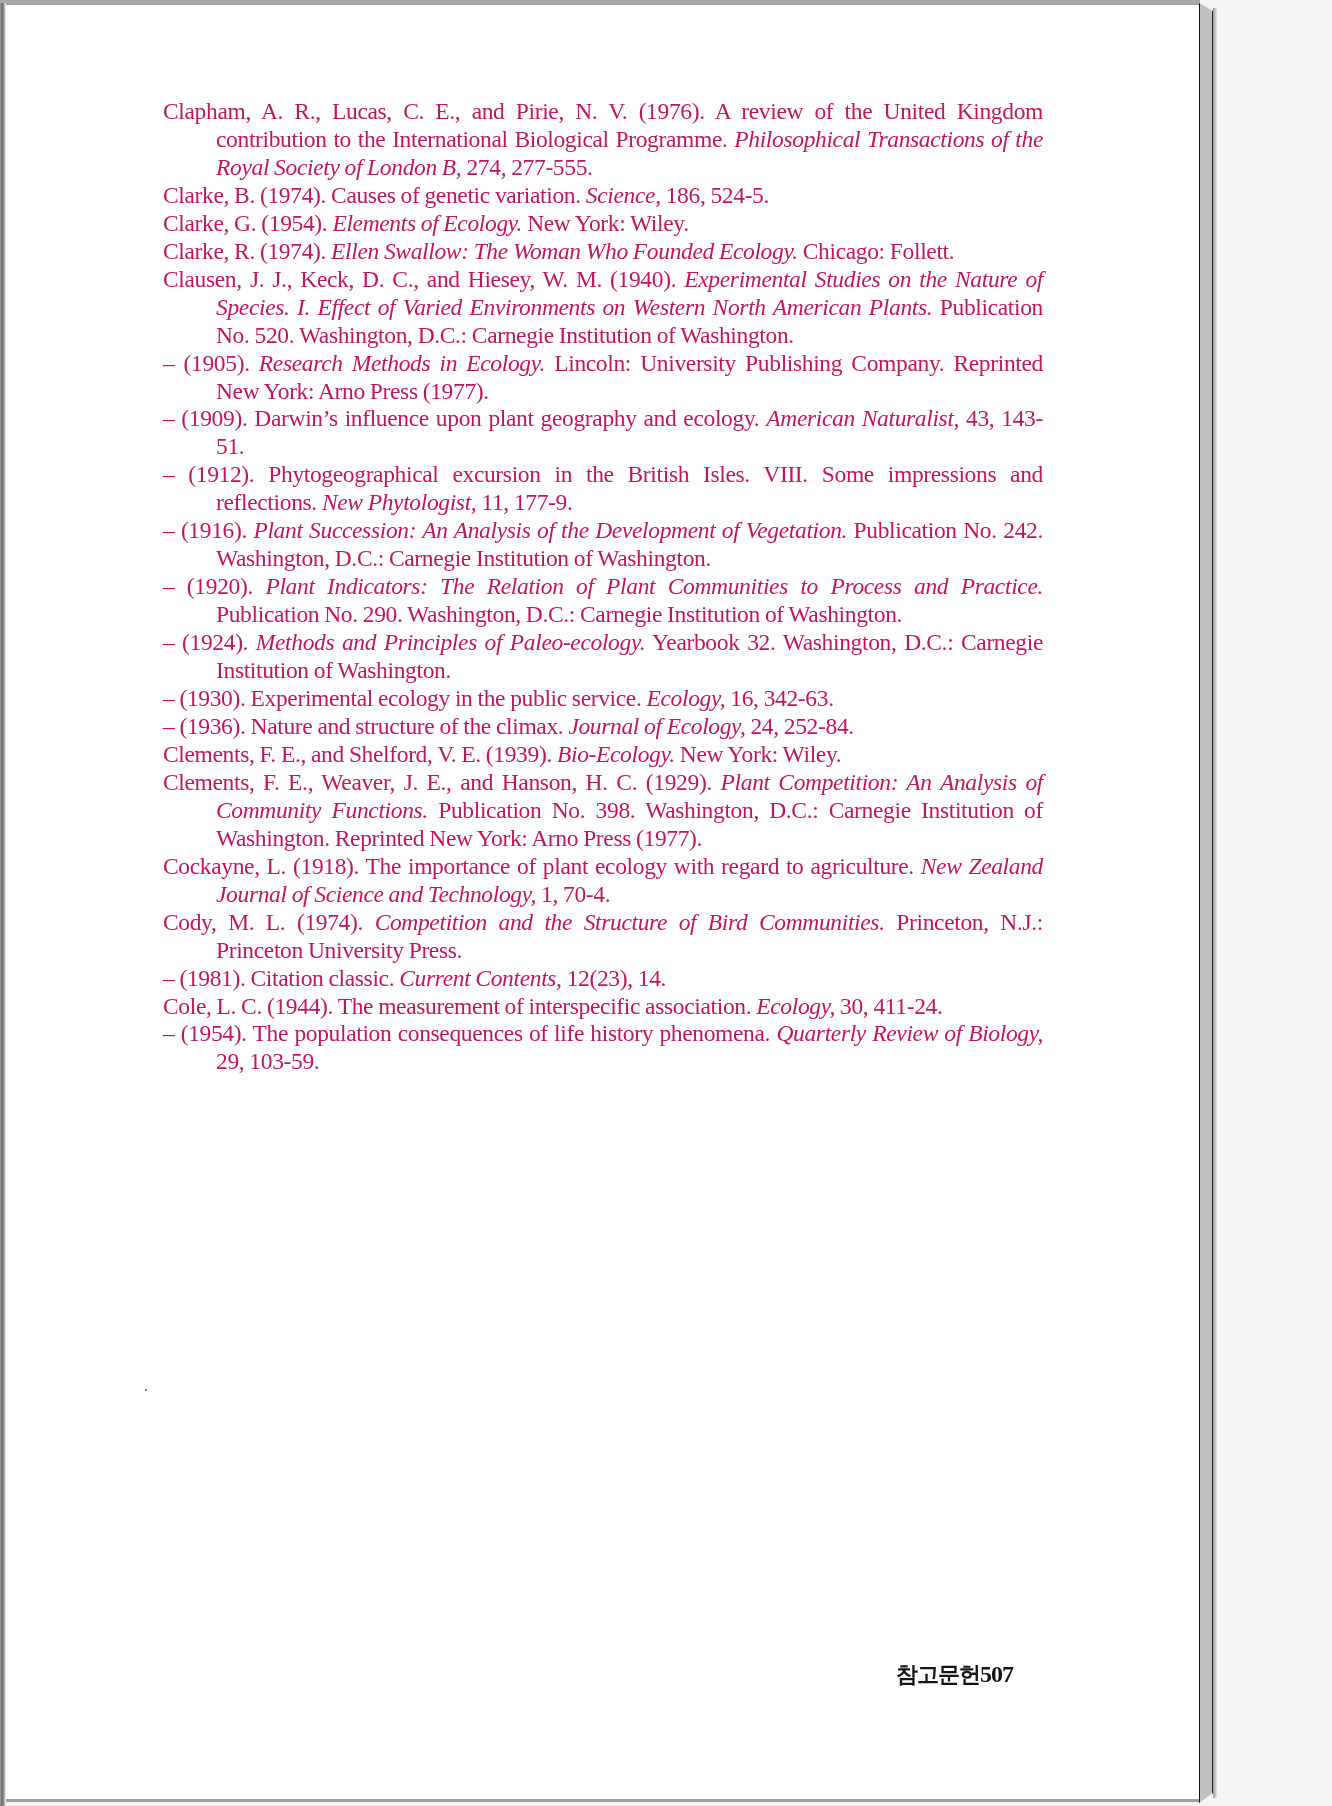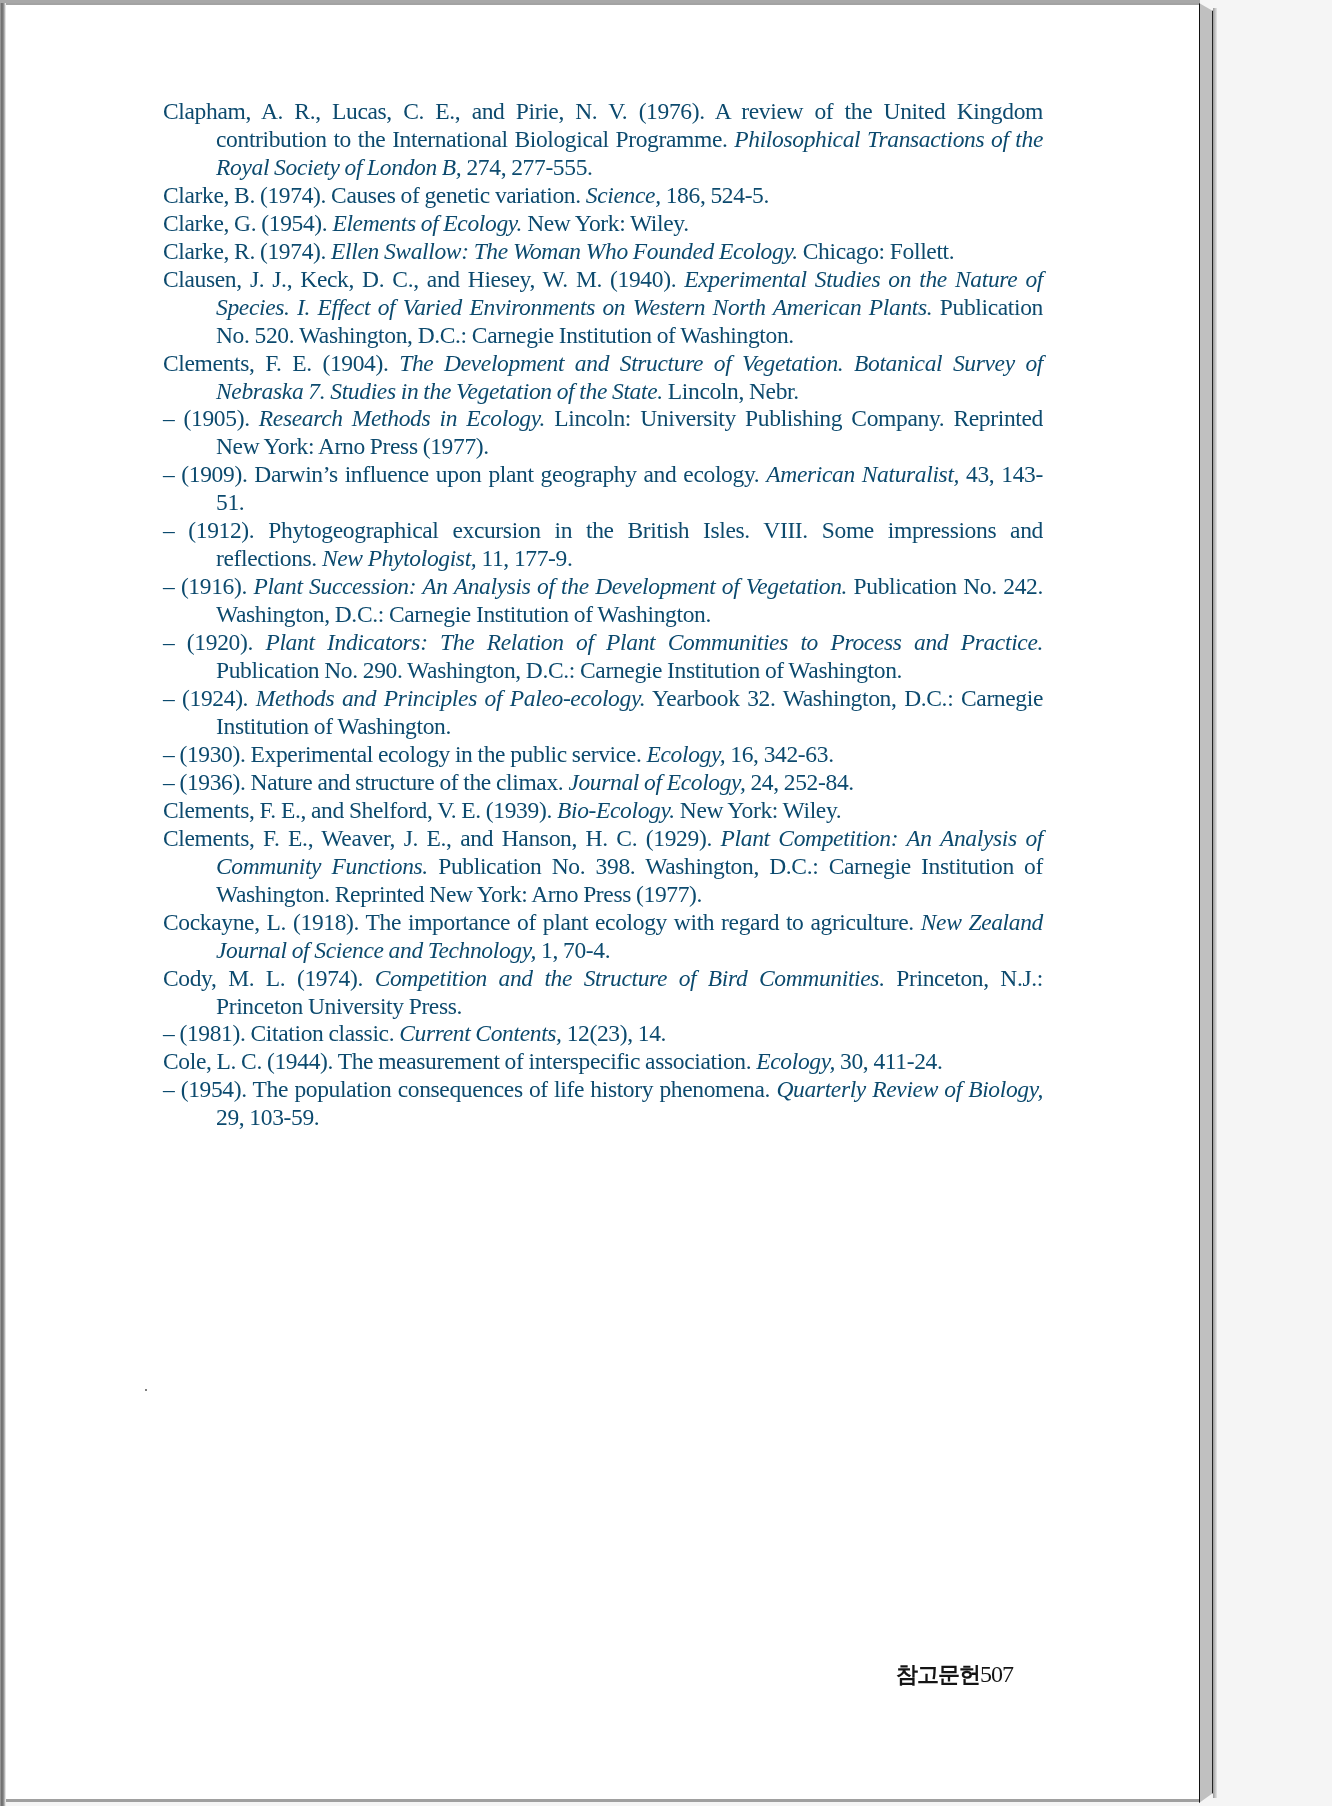--- a/index.html
+++ b/index.html
@@ -63,21 +63,21 @@
     height: 1790px;
     background: linear-gradient(to right, #9a9a9a, #e6e6e6);
   }
   .refs {
     position: absolute;
     left: 160px;
     top: 93px;
     width: 880px;
     font-size: 23.5px;
     line-height: 27.95px;
-    color: #0c4a6e;
+    color: #be185d;
   }
   .ref {
     padding-left: 53px;
     text-indent: -53px;
     text-align: justify;
     letter-spacing: -0.35px;
     word-spacing: -0.5px;
   }
   .ref .it { font-style: italic; }
   .footer {
@@ -89,42 +89,41 @@
     white-space: nowrap;
   }
   .footer .section-label {
     font-family: "DejaVu Sans", sans-serif;
     font-size: 22px;
     font-weight: bold;
     letter-spacing: -1px;
   }
   .footer .page-num {
     font-family: "Liberation Serif", serif;
-    font-weight: normal;
+    font-weight: bold;
     letter-spacing: -1px;
   }
   .stray-mark {
     position: absolute;
     width: 2px; height: 2px;
     background: #555;
     border-radius: 1px;
   }
 </style>
 </head>
 <body>
 
 <div class="viewer">
   <div class="page">
     <div class="refs" id="refs">
         <div class="ref"><span>Clapham, A. R., Lucas, C. E., and Pirie, N. V. (1976). A review of the United Kingdom contribution to the International Biological Programme. </span><span class="it">Philosophical Transactions of the Royal Society of London B,</span><span> 274, 277-555.</span></div>
         <div class="ref"><span>Clarke, B. (1974). Causes of genetic variation. </span><span class="it">Science,</span><span> 186, 524-5.</span></div>
         <div class="ref"><span>Clarke, G. (1954). </span><span class="it">Elements of Ecology.</span><span> New York: Wiley.</span></div>
         <div class="ref"><span>Clarke, R. (1974). </span><span class="it">Ellen Swallow: The Woman Who Founded Ecology.</span><span> Chi­cago: Follett.</span></div>
         <div class="ref"><span>Clausen, J. J., Keck, D. C., and Hiesey, W. M. (1940). </span><span class="it">Experimental Studies on the Nature of Species. I. Effect of Varied Environments on Western North American Plants.</span><span> Publication No. 520. Washington, D.C.: Carnegie Institution of Washington.</span></div>
-        <div class="ref"><span>Clements, F. E. (1904). </span><span class="it">The Development and Structure of Vegetation. Botani­cal Survey of Nebraska 7. Studies in the Vegetation of the State.</span><span> Lincoln, Nebr.</span></div>
         <div class="ref"><span>– (1905). </span><span class="it">Research Methods in Ecology.</span><span> Lincoln: University Publishing Com­pany. Reprinted New York: Arno Press (1977).</span></div>
         <div class="ref"><span>– (1909). Darwin’s influence upon plant geography and ecology. </span><span class="it">American Naturalist,</span><span> 43, 143-51.</span></div>
         <div class="ref"><span>– (1912). Phytogeographical excursion in the British Isles. VIII. Some impres­sions and reflections. </span><span class="it">New Phytologist,</span><span> 11, 177-9.</span></div>
         <div class="ref"><span>– (1916). </span><span class="it">Plant Succession: An Analysis of the Development of Vegetation.</span><span> Publi­cation No. 242. Washington, D.C.: Carnegie Institution of Washington.</span></div>
         <div class="ref"><span>– (1920). </span><span class="it">Plant Indicators: The Relation of Plant Communities to Process and Practice.</span><span> Publication No. 290. Washington, D.C.: Carnegie Institution of Washington.</span></div>
         <div class="ref"><span>– (1924). </span><span class="it">Methods and Principles of Paleo-ecology.</span><span> Yearbook 32. Washington, D.C.: Carnegie Institution of Washington.</span></div>
         <div class="ref"><span>– (1930). Experimental ecology in the public service. </span><span class="it">Ecology,</span><span> 16, 342-63.</span></div>
         <div class="ref"><span>– (1936). Nature and structure of the climax. </span><span class="it">Journal of Ecology,</span><span> 24, 252-84.</span></div>
         <div class="ref"><span>Clements, F. E., and Shelford, V. E. (1939). </span><span class="it">Bio-Ecology.</span><span> New York: Wiley.</span></div>
         <div class="ref"><span>Clements, F. E., Weaver, J. E., and Hanson, H. C. (1929). </span><span class="it">Plant Competition: An Analysis of Community Functions.</span><span> Publication No. 398. Washington, D.C.: Carnegie Institution of Washington. Reprinted New York: Arno Press (1977).</span></div>

